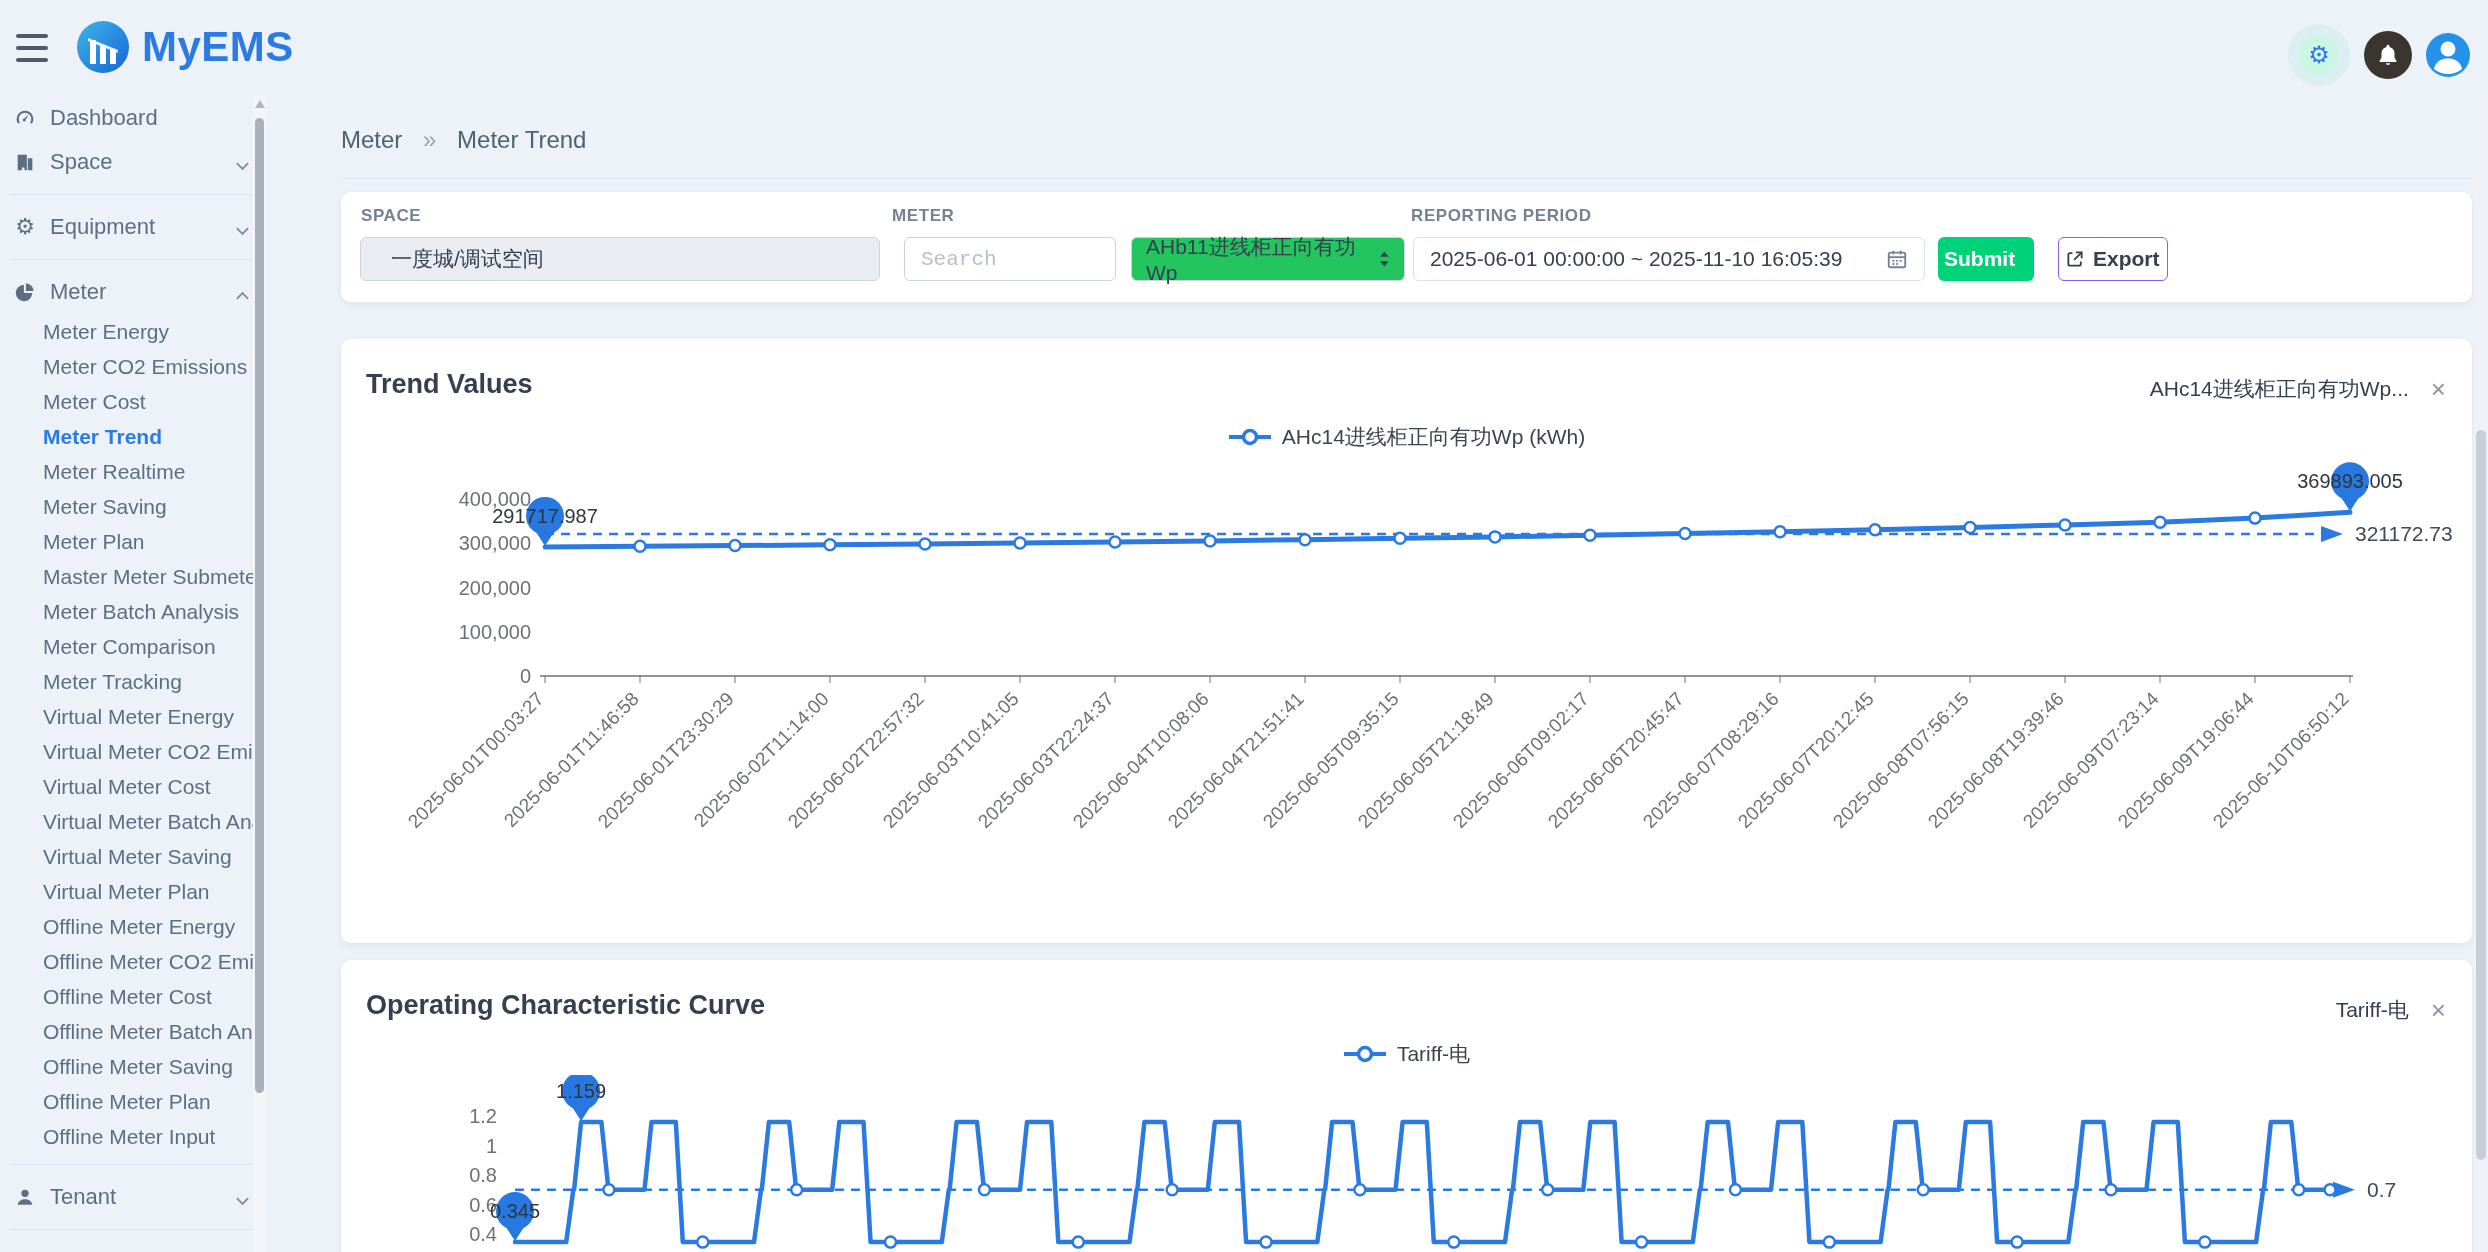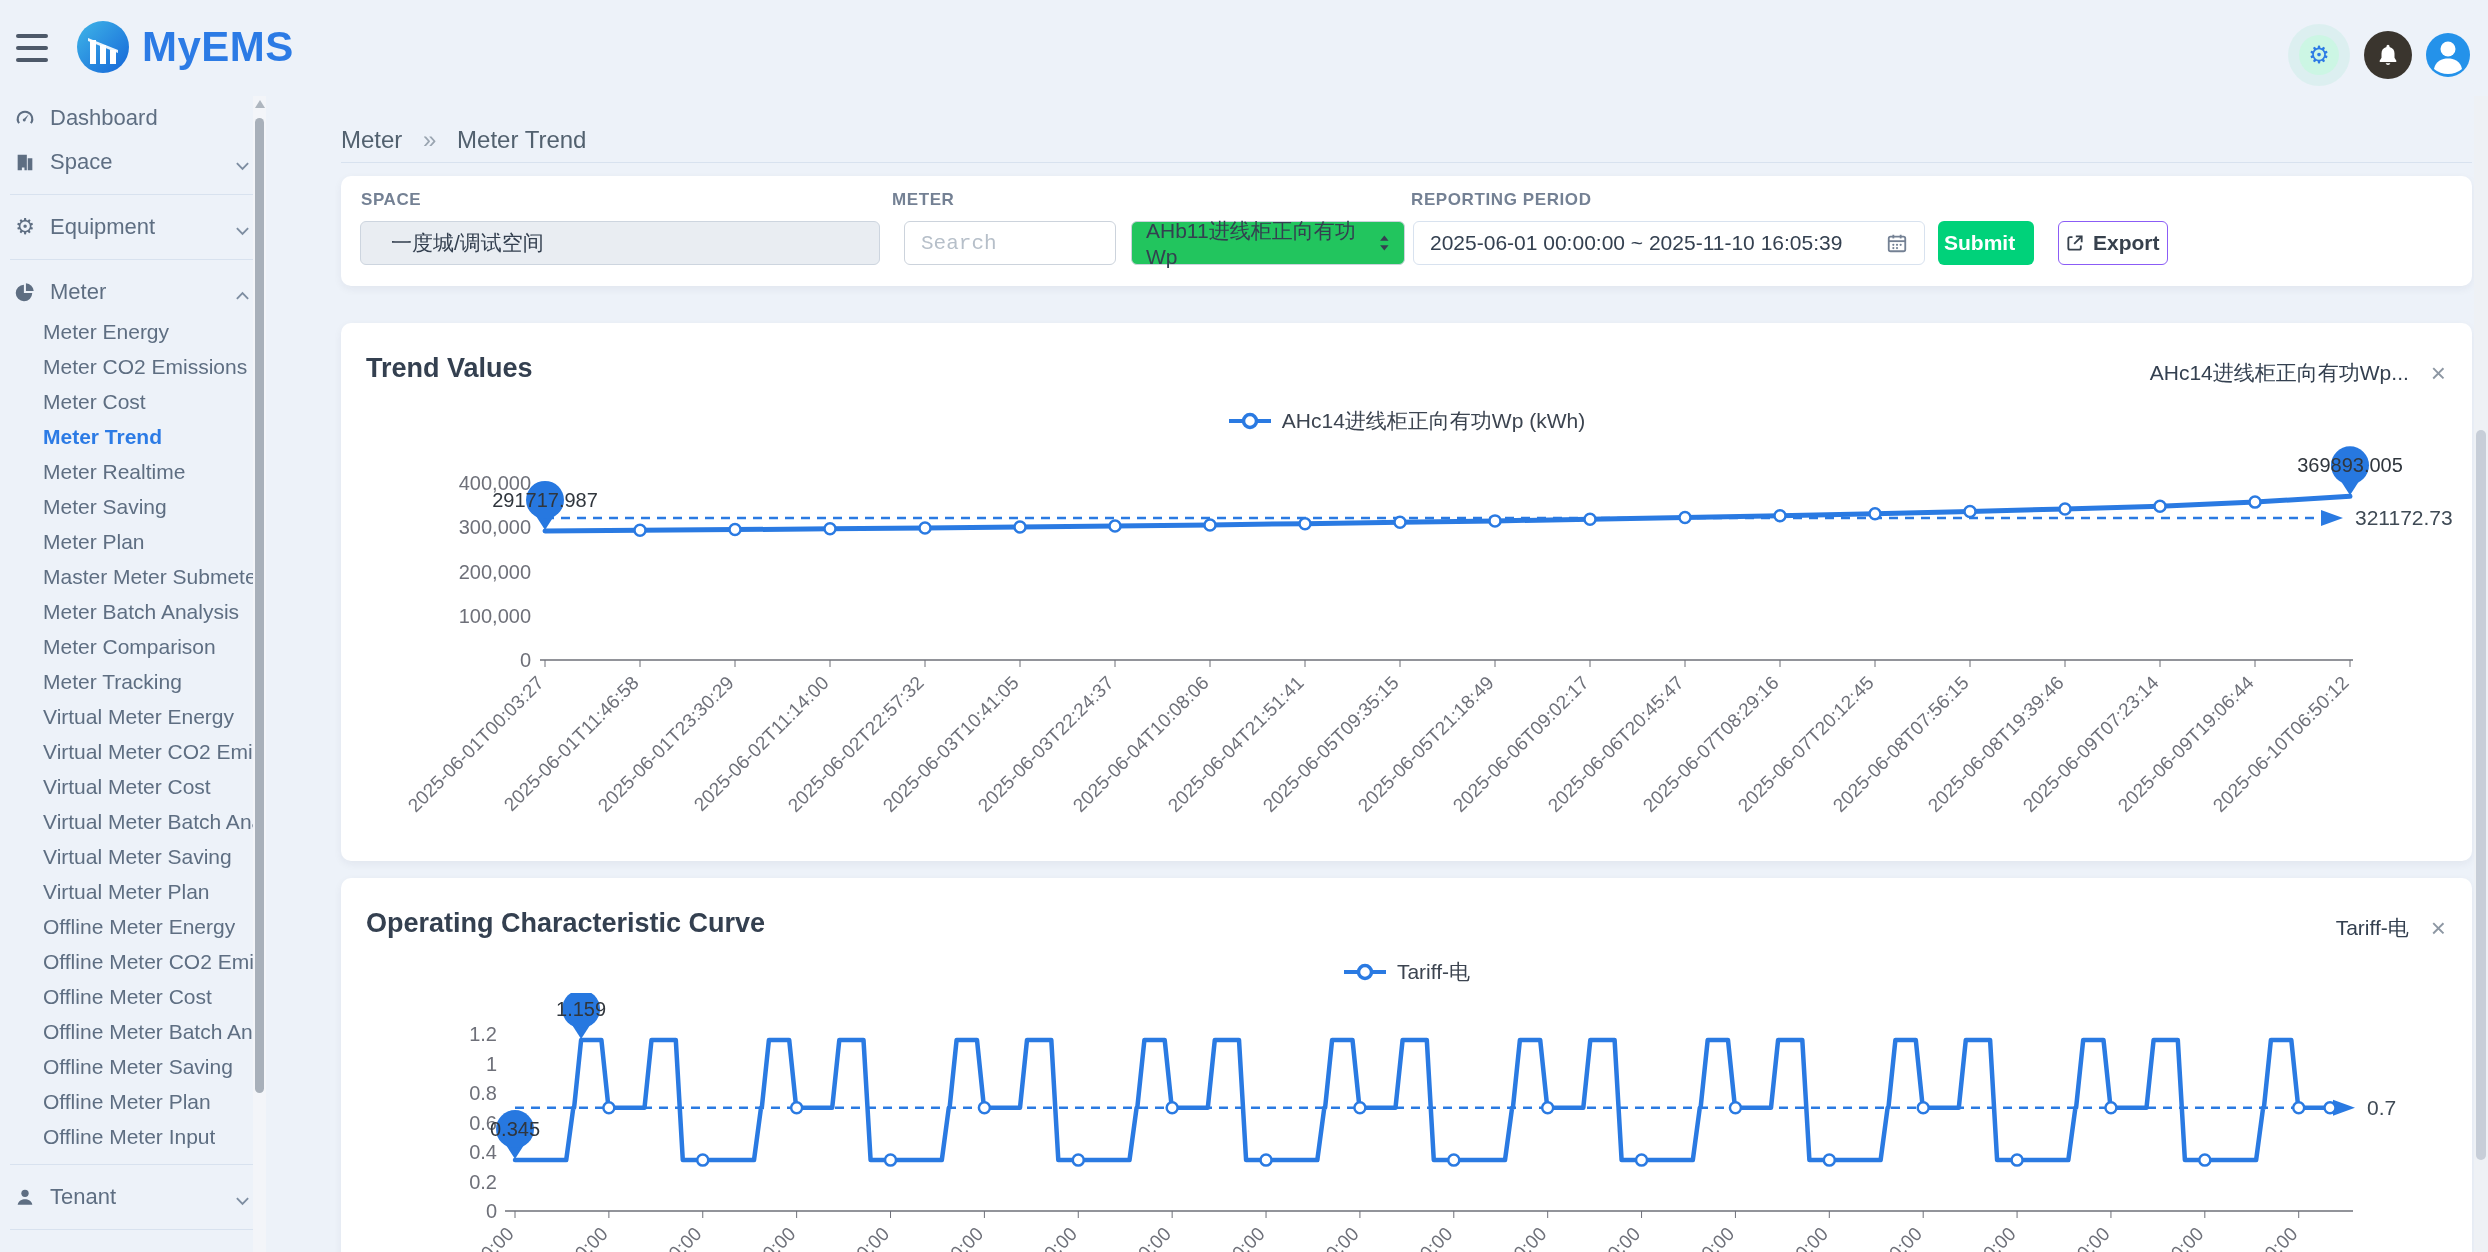--- a/index.html
+++ b/index.html
@@ -32,42 +32,42 @@
   .side-scroll{position:absolute;right:0;top:0;width:13px;height:1156px;background:#f3f5f9;}
   .side-scroll .arrow-up{position:absolute;left:2px;top:4px;width:0;height:0;border-left:5px solid transparent;border-right:5px solid transparent;border-bottom:8px solid #aeb6bf;}
   .side-scroll .thumb{position:absolute;left:2px;top:22px;width:9px;height:975px;border-radius:5px;background:#a8b0ba;}
 
   
   .page-scroll{position:absolute;right:0;top:96px;width:14px;height:1156px;background:#eef1f5;}
   .page-scroll .thumb{position:absolute;left:2px;top:334px;width:10px;height:730px;border-radius:5px;background:#c7ced8;}
 
   
   #main{position:absolute;left:266px;top:96px;width:2208px;height:1156px;}
-  .breadcrumb{margin:30px 0 0 75px;width:2131px;padding-bottom:8px;border-bottom:1px solid #d8e2ef;font-size:24px;color:#52616f;}
+  .breadcrumb{margin:30px 0 0 75px;width:2131px;padding-bottom:24px;border-bottom:1px solid #d8e2ef;font-size:24px;color:#52616f;}
   .breadcrumb .sep{margin:0 14px;color:#9aa5b1;}
   .card{width:2131px;margin-left:75px;background:#fff;border-radius:10px;box-shadow:0 3px 8px rgba(30,40,60,0.06);position:relative;}
 
   
   .card-filter{margin-top:13px;height:110px;}
   .f-label{position:absolute;top:14px;font-size:17px;font-weight:bold;letter-spacing:0.6px;color:#748194;}
   .f-space-label{left:20px;}
   .f-meter-label{left:551px;}
   .f-period-label{left:1070px;}
   .inp{position:absolute;top:45px;height:44px;box-sizing:border-box;border-radius:6px;font-size:21px;color:#344050;font-family:"Liberation Sans",sans-serif;}
   .space-inp{left:19px;width:520px;background:#e9edf2;border:1px solid #cdd5df;padding-left:30px;display:flex;align-items:center;}
   .search-inp{left:563px;width:212px;background:#fff;border:1px solid #ccd3dc;padding-left:16px;font-family:Liberation Mono, monospace;}
   .search-inp::placeholder{color:#b6bfc9;}
   .meter-select{left:790px;width:274px;background:#22c55e;border:1px solid #ccd3dc;display:flex;align-items:center;justify-content:space-between;padding:0 14px;}
   .period-inp{left:1072px;width:512px;background:#fff;border:1px solid #d8e2ef;display:flex;align-items:center;justify-content:space-between;padding:0 16px;}
   .btn{position:absolute;top:45px;height:44px;border:none;border-radius:6px;font-size:21px;font-family:"Liberation Sans",sans-serif;cursor:pointer;display:flex;align-items:center;justify-content:flex-start;gap:8px;}
   .btn-submit{left:1597px;width:96px;background:#00d27a;color:#fff;font-weight:bold;}
   .btn-export{left:1717px;width:110px;background:#fff;border:1px solid #8b5cf6;color:#37414d;font-weight:bold;}
 
   
-  .card-trend{margin-top:37px;height:538px;}
+  .card-trend{margin-top:37px;height:604px;}
   .card-occ{margin-top:17px;height:480px;}
   .card-title{position:absolute;left:25px;top:30px;font-size:27px;font-weight:bold;color:#344050;}
   .card-selector{position:absolute;right:26px;top:36px;display:flex;align-items:center;gap:22px;}
   .selector-text{font-size:21px;color:#344050;}
   .close-x{font-size:26px;color:#8d97a3;cursor:pointer;line-height:1;}
   .legend-row{position:absolute;left:0;top:84px;width:100%;display:flex;align-items:center;justify-content:center;gap:10px;}
   .legend-text{font-size:21px;color:#3c4450;}
   .chart-svg{position:absolute;left:0;}
   #chart1{top:120px;}
   #chart2{top:115px;}

